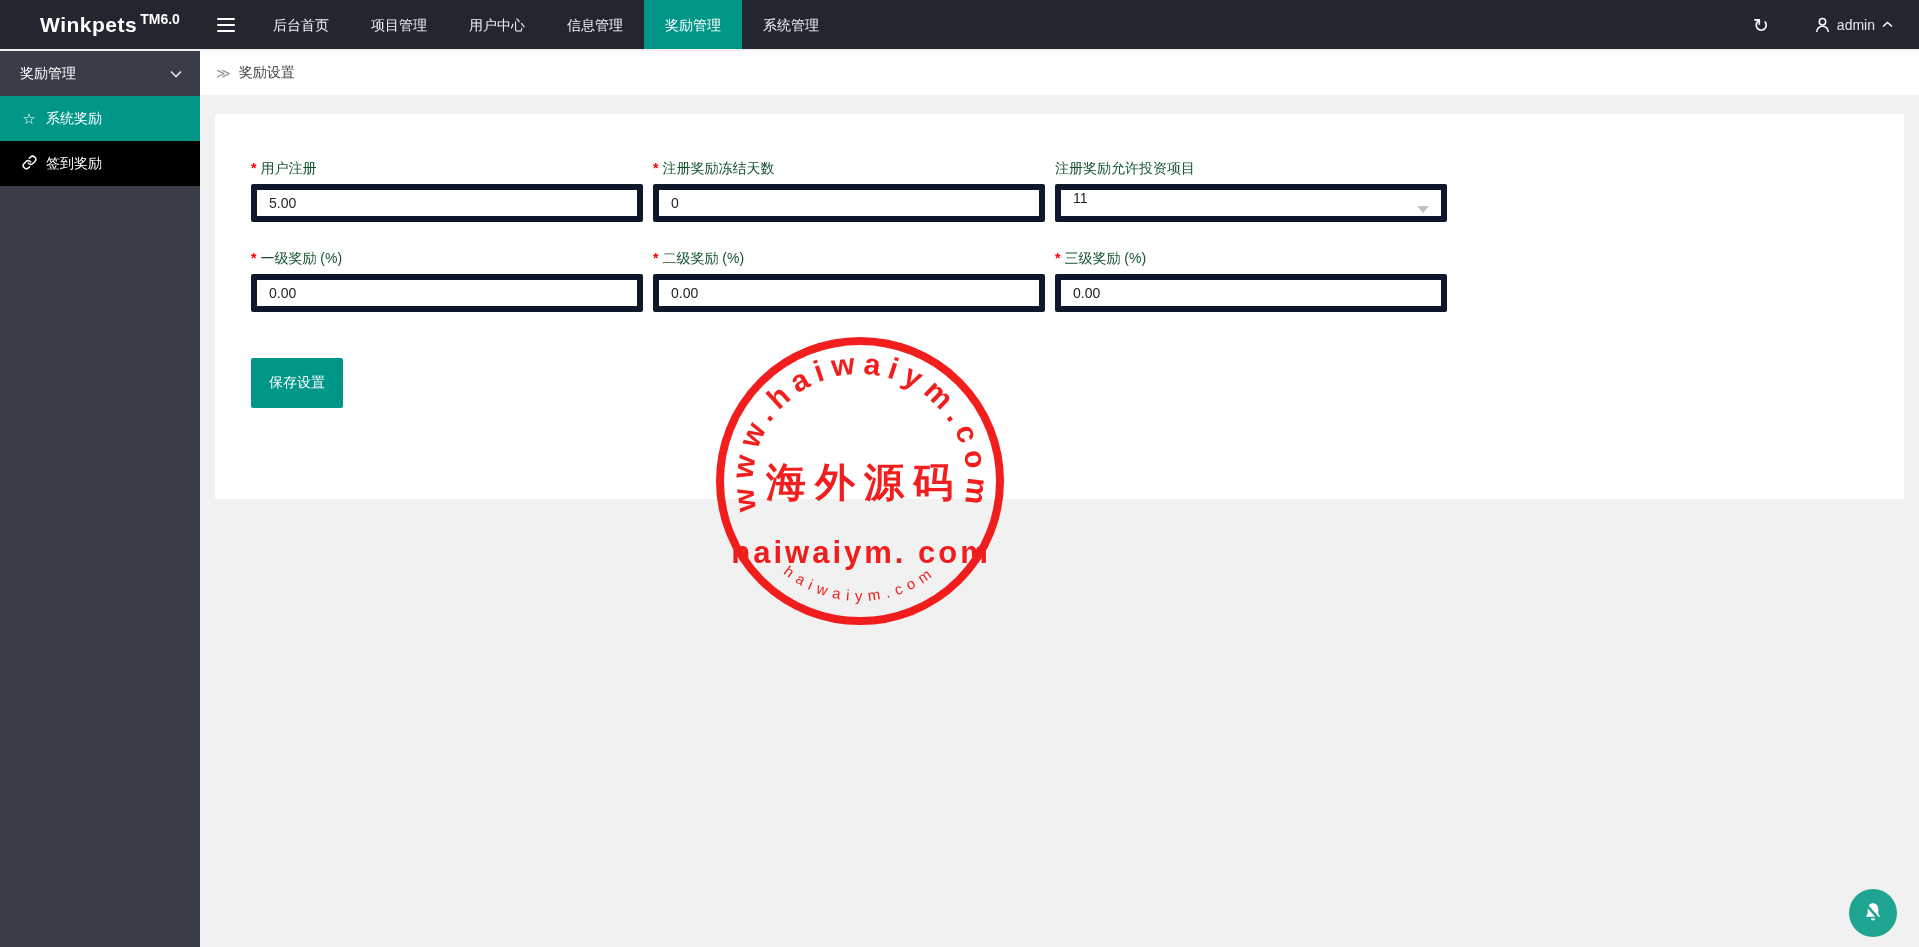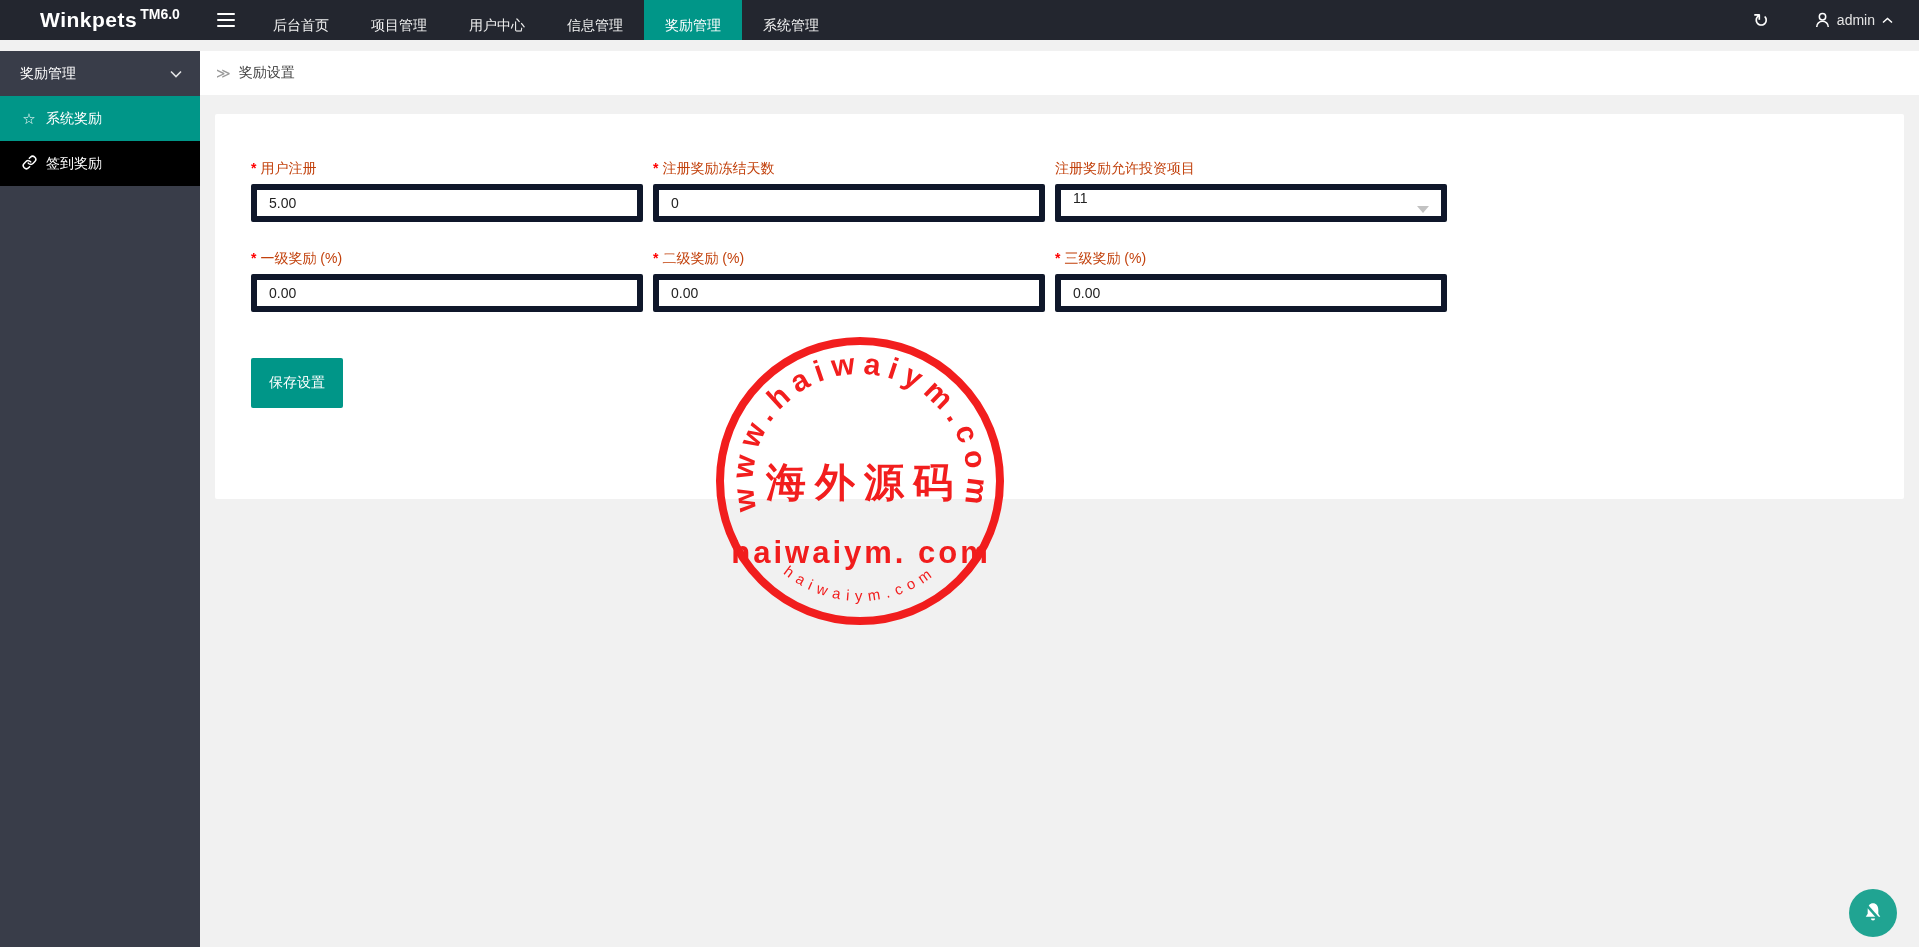--- a/index.html
+++ b/index.html
@@ -3,21 +3,21 @@
 <meta charset="utf-8">
 <style>
   * { margin:0; padding:0; box-sizing:border-box; }
   html,body { width:1919px; height:947px; }
   body {
     position:relative; overflow:hidden; background:#f1f1f1;
     font-family:"Liberation Sans","DejaVu Sans",sans-serif; font-size:14px; color:#333;
   }
 
   
-  .header { position:absolute; top:0; left:0; right:0; height:40px; background:#23262F; display:flex; align-items:stretch; z-index:10; }
+  .header { position:absolute; top:0; left:0; right:0; height:49px; background:#23262F; display:flex; align-items:stretch; z-index:10; }
   .logo { width:200px; display:flex; align-items:center; padding-left:40px; color:#fff; }
   .logo .brand { font-size:21px; font-weight:bold; letter-spacing:.5px; }
   .logo sup { font-size:14px; margin-left:3px; position:relative; top:-6px; font-weight:bold; }
   .hamburger { width:52px; display:flex; flex-direction:column; justify-content:center; align-items:center; gap:4px; cursor:pointer; }
   .hamburger i { display:block; width:18px; height:2px; background:#fff; border-radius:1px; }
   .nav { display:flex; list-style:none; }
   .nav li { line-height:51px; padding:0 21px; color:#f2f2f2; cursor:pointer; }
   .nav li.active { background:#009688; color:#fff; }
   .header-right { margin-left:auto; display:flex; align-items:stretch; }
   .refresh { width:56px; display:flex; align-items:center; justify-content:center; color:#fff; font-size:19px; cursor:pointer; font-family:"DejaVu Sans",sans-serif; }
@@ -36,21 +36,21 @@
   .main { position:absolute; top:51px; left:200px; right:0; bottom:0; background:#f1f1f1; }
   .breadcrumb { height:44px; background:#fff; display:flex; align-items:center; padding-left:16px; }
   .breadcrumb .sep { color:#999; margin-right:8px; font-size:14px; }
   .breadcrumb .cur { color:#444; }
 
   .card { margin:19px 15px 0 15px; background:#fff; height:385px; padding:44px 0 0 36px; border-radius:2px; }
   .form-row { display:flex; margin-bottom:26px; }
   .form-col { width:392px; margin-right:10px; }
   .lbl-line { margin-bottom:6px; line-height:20px; }
   .req { color:#FF0000; font-weight:bold; margin-right:4px; }
-  .lbl { color:#c2410c;margin-top:9px; }
+  .lbl { color:#14532d;margin-top:9px; }
   .field { width:100%; height:38px; border:6px solid #0f172a; border-radius:2px; background:#fff; padding:0 12px; font-size:14px; color:#222; font-family:inherit; }
   .select-box { position:relative; display:flex; align-items:flex-start; cursor:pointer; }
   .select-box .caret { position:absolute; right:12px; top:16px; width:0; height:0; border-left:6px solid transparent; border-right:6px solid transparent; border-top:7px solid #c2c2c2; }
   .save-btn { margin-top:20px; height:50px; padding:0 18px; background:#009688; border:none; border-radius:2px; color:#fff; font-size:14px; font-family:inherit; cursor:pointer; }
 
   
   .stamp { position:absolute; left:710px; top:331px; width:300px; height:300px; opacity:.93; pointer-events:none; z-index:5; }
   .stamp text { fill:#f20d0d; }
   .arc-top { font-size:30px; font-weight:bold; letter-spacing:7px; }
   .cn-center { font-size:40px; font-weight:bold; letter-spacing:9px; font-family:"Liberation Serif","DejaVu Serif",serif; }

